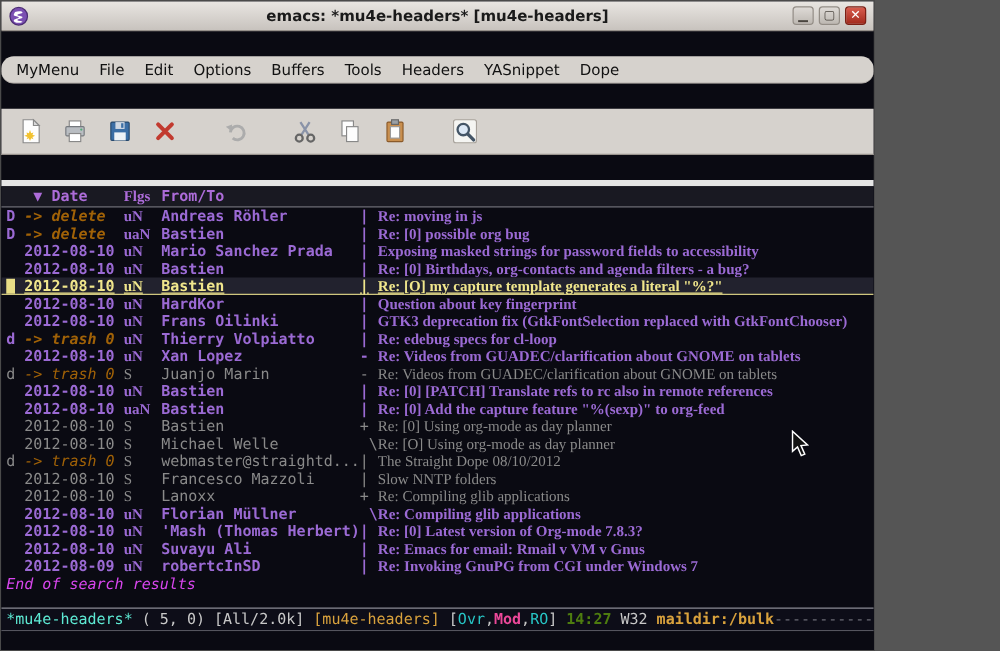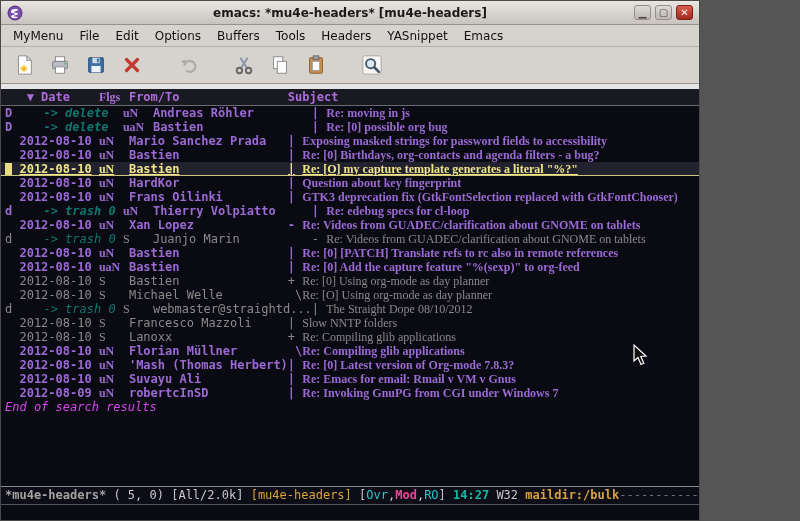--- a/index.html
+++ b/index.html
@@ -3,20 +3,21 @@
 <meta charset="utf-8">
 <style>
   * { margin:0; padding:0; box-sizing:border-box; }
   html,body { background:#555; }
   .window {
     width:700px; height:521px; position:relative; overflow:hidden;
     display:flex; flex-direction:column;
     border:1px solid #4a4a4a;
     font-family:"DejaVu Sans", sans-serif;
     background:#0a0a12;
+    gap:20px;
   }
   
   .titlebar {
     height:24px; flex:0 0 24px;
     background:linear-gradient(#e9e6e2,#c8c3be);
     border-bottom:1px solid #97918b;
     display:flex; align-items:center; padding:0 6px; position:relative;
   }
   .win-icon { width:16px; height:16px; display:inline-block; }
   .title-text {
@@ -26,21 +27,21 @@
   .win-buttons { margin-left:auto; display:flex; gap:4px; z-index:2; }
   .wbtn {
     width:17px; height:15px; border-radius:3px; font-size:10px; line-height:14px;
     text-align:center; display:inline-block;
     background:linear-gradient(#dedad6,#bdb8b2); border:1px solid #938d86; color:#4a453f;
   }
   .wbtn.close { background:linear-gradient(#d85c4e,#a32a1d); border-color:#7c1f14; color:#fff; font-weight:bold; }
   
   .menubar {
     height:22px; flex:0 0 22px; background:#d6d2cd; border-bottom:1px solid #b4afa9;
-    display:flex; align-items:center; font-size:12px; color:#111; padding-left:4px;
+    display:flex; align-items:center; font-size:12px; color:#111; padding-left:4px;border-radius:10px;
   }
   .menu-item { padding:2px 8px; cursor:default; }
   
   .toolbar {
     height:37px; flex:0 0 37px; background:#d6d2cd; border-bottom:1px solid #9a948e;
     display:flex; align-items:center; padding-left:8px; gap:6px;
   }
   .tb-btn {
     width:30px; height:28px; display:flex; align-items:center; justify-content:center;
     border:1px solid transparent; border-radius:3px;
@@ -62,39 +63,39 @@
   .col { display:inline-block; overflow:hidden; white-space:pre; }
   .c-mark   { width:2ch;  flex:0 0 auto; }
   .c-date   { width:11ch; flex:0 0 auto; }
   .c-flags  { width:5ch;  flex:0 0 auto;font-family:Liberation Serif, serif; }
   .c-from   { width:22ch; flex:0 0 auto; }
   .c-sep    { width:2ch;  flex:0 0 auto; }
   .c-subject{ flex:1;font-family:Liberation Serif, serif; }
   .c-rest   { flex:1; }
   .msg-row.unread { color:#9b6ad4; font-weight:bold; }
   .msg-row.read   { color:#8a8a8a; }
-  .msg-row .target { color:#0f766e; font-style:italic;margin-left:24px; }
+  .msg-row .target { color:#a16207; font-style:italic; }
   .msg-row.current { background:#22222e; box-shadow:inset 0 -1px 0 #cfc67e; }
   .msg-row.current .col { color:#f0e68c; text-decoration:underline; }
   .msg-row.current::before {
     content:""; position:absolute; left:4px; top:1px; width:7px; height:12px; background:#e8dd86;
   }
   .end-line { color:#d946ef; font-style:italic; padding-left:4px; height:14px; line-height:14px; }
   
   .modeline {
     height:19px; flex:0 0 19px; line-height:17px;
     background:#0d0d18; border-top:1px solid #8a8a92; border-bottom:1px solid #55555e;
     color:#c8c8c8; padding-left:4px; overflow:hidden;
   }
-  .ml-buffer { color:#a3a3a3; font-weight:bold; }
+  .ml-buffer { color:#5eead4; font-weight:normal; }
   .ml-plain  { color:#c8c8c8; }
   .ml-minor  { color:#d9a23d; }
   .ml-cyan   { color:#27c6c6; }
   .ml-alert  { color:#ec4899; font-weight:bold; }
-  .ml-time   { color:#14b8a6; font-weight:bold; }
+  .ml-time   { color:#4d7c0f; font-weight:bold; }
   .ml-dir    { color:#d9a23d; font-weight:bold;text-align:center; }
   .ml-dashes { color:#6f6f78; }
   .echo { height:15px; flex:0 0 15px; background:#0a0a12; }
   
   .mouse-cursor { position:absolute; left:632px; top:343px; z-index:50; pointer-events:none; }
 </style>
 </head>
 <body>
 
 <div class="window">
@@ -116,21 +117,21 @@
 
   <div class="menubar">
       <span class="menu-item">MyMenu</span>
       <span class="menu-item">File</span>
       <span class="menu-item">Edit</span>
       <span class="menu-item">Options</span>
       <span class="menu-item">Buffers</span>
       <span class="menu-item">Tools</span>
       <span class="menu-item">Headers</span>
       <span class="menu-item">YASnippet</span>
-      <span class="menu-item">Emacs</span>
+      <span class="menu-item">Dope</span>
     </div>
 
   <div class="toolbar">
     <span class="tb-btn">
       <svg width="22" height="22" viewBox="0 0 24 24">
         <path d="M6 2h9l5 5v15H6z" fill="#fdfdfd" stroke="#8a8a8a"></path>
         <path d="M15 2v5h5z" fill="#d8d8d8" stroke="#8a8a8a"></path>
         <path d="M9 13l2 .8L12 11l1 2.8 2-.8-.9 2 2.4 1-2.4 1 .9 2-2-.9-1 2.4-1-2.4-2 .9.9-2L7 16l2.4-1z" fill="#f2c230"></path>
       </svg>
     </span>
@@ -193,21 +194,20 @@
     </span>
   </div>
 
   <div class="frame">
 
     <div class="header-line">
       <span class="col c-mark"></span>
       <span class="col c-date"> ▼ Date</span>
       <span class="col c-flags">Flgs</span>
       <span class="col c-from">From/To</span>
-      <span class="col c-rest">Subject</span>
     </div>
 
     <div class="msg-area">
       <div class="msg-list">
           <div class="msg-row unread"><span class="col c-mark">D</span><span class="col c-date target">-&gt; delete</span><span class="col c-flags">uN</span><span class="col c-from">Andreas Röhler</span><span class="col c-sep">|</span><span class="col c-subject">Re: moving in js</span></div>
           <div class="msg-row unread"><span class="col c-mark">D</span><span class="col c-date target">-&gt; delete</span><span class="col c-flags">uaN</span><span class="col c-from">Bastien</span><span class="col c-sep">|</span><span class="col c-subject">Re: [0] possible org bug</span></div>
           <div class="msg-row unread"><span class="col c-mark"></span><span class="col c-date">2012-08-10</span><span class="col c-flags">uN</span><span class="col c-from">Mario Sanchez Prada</span><span class="col c-sep">|</span><span class="col c-subject">Exposing masked strings for password fields to accessibility</span></div>
           <div class="msg-row unread"><span class="col c-mark"></span><span class="col c-date">2012-08-10</span><span class="col c-flags">uN</span><span class="col c-from">Bastien</span><span class="col c-sep">|</span><span class="col c-subject">Re: [0] Birthdays, org-contacts and agenda filters - a bug?</span></div>
           <div class="msg-row unread current"><span class="col c-mark"></span><span class="col c-date">2012-08-10</span><span class="col c-flags">uN</span><span class="col c-from">Bastien</span><span class="col c-sep">|</span><span class="col c-subject">Re: [O] my capture template generates a literal "%?"</span></div>
           <div class="msg-row unread"><span class="col c-mark"></span><span class="col c-date">2012-08-10</span><span class="col c-flags">uN</span><span class="col c-from">HardKor</span><span class="col c-sep">|</span><span class="col c-subject">Question about key fingerprint</span></div>

